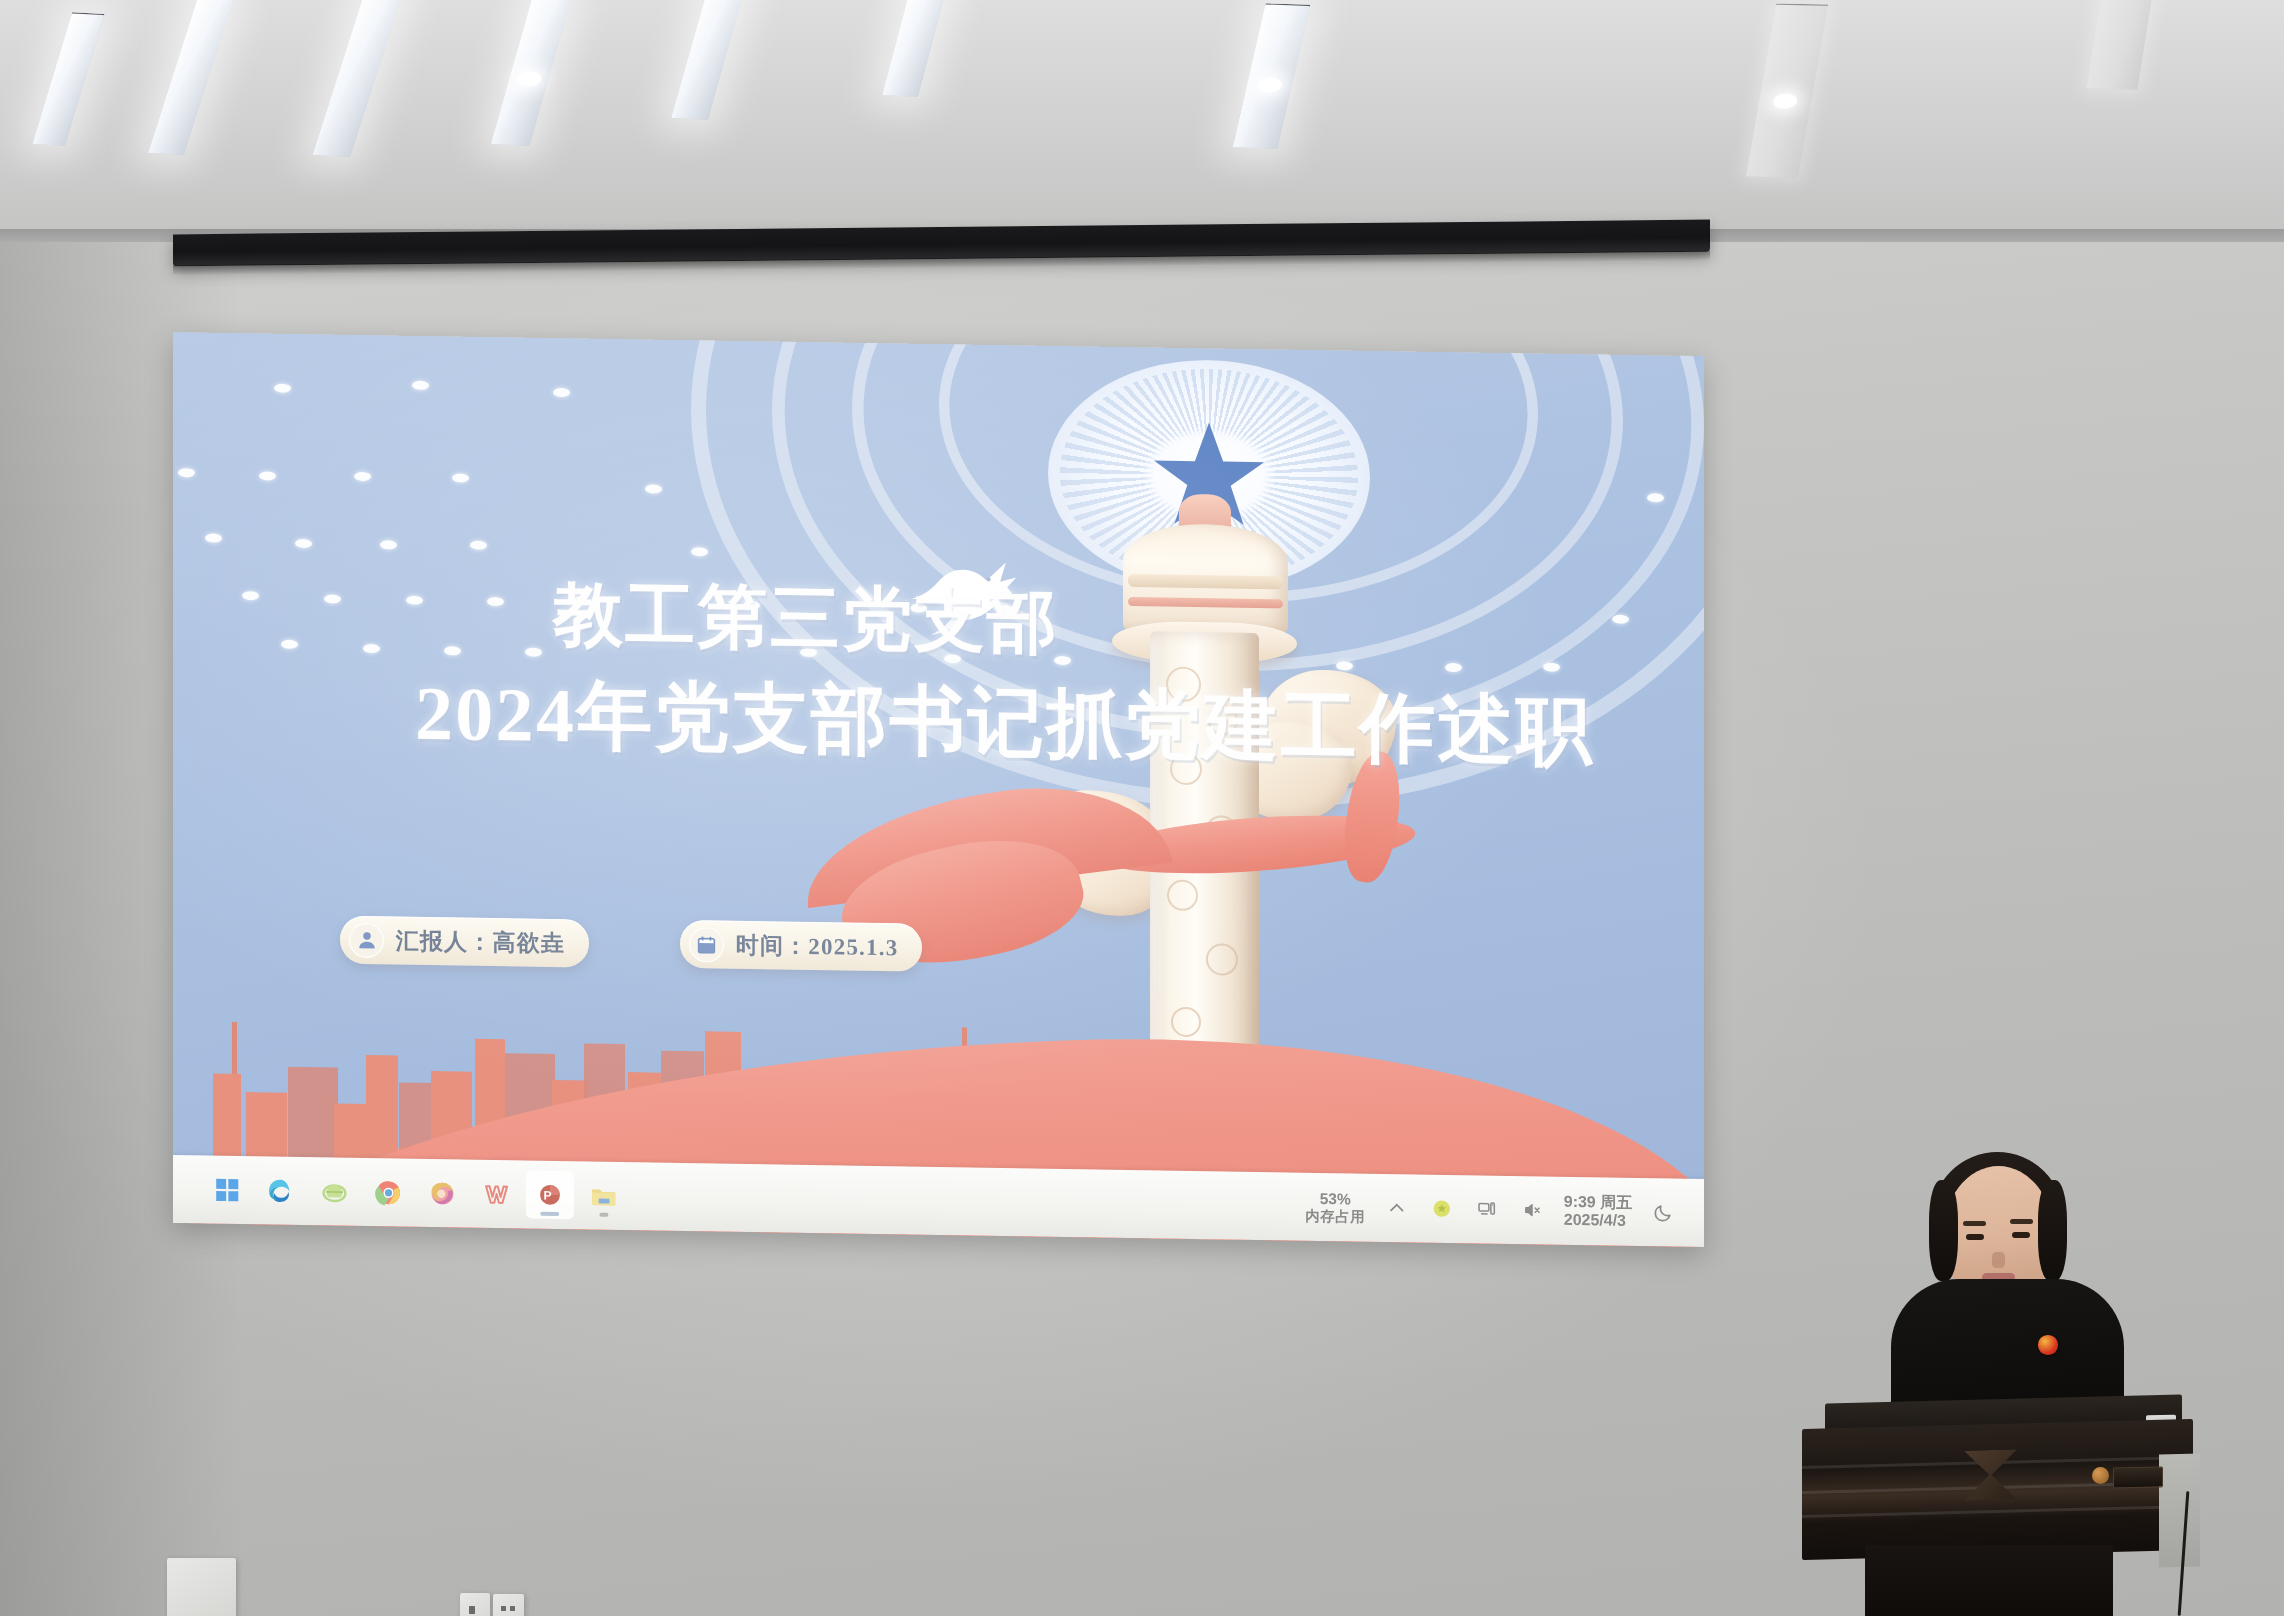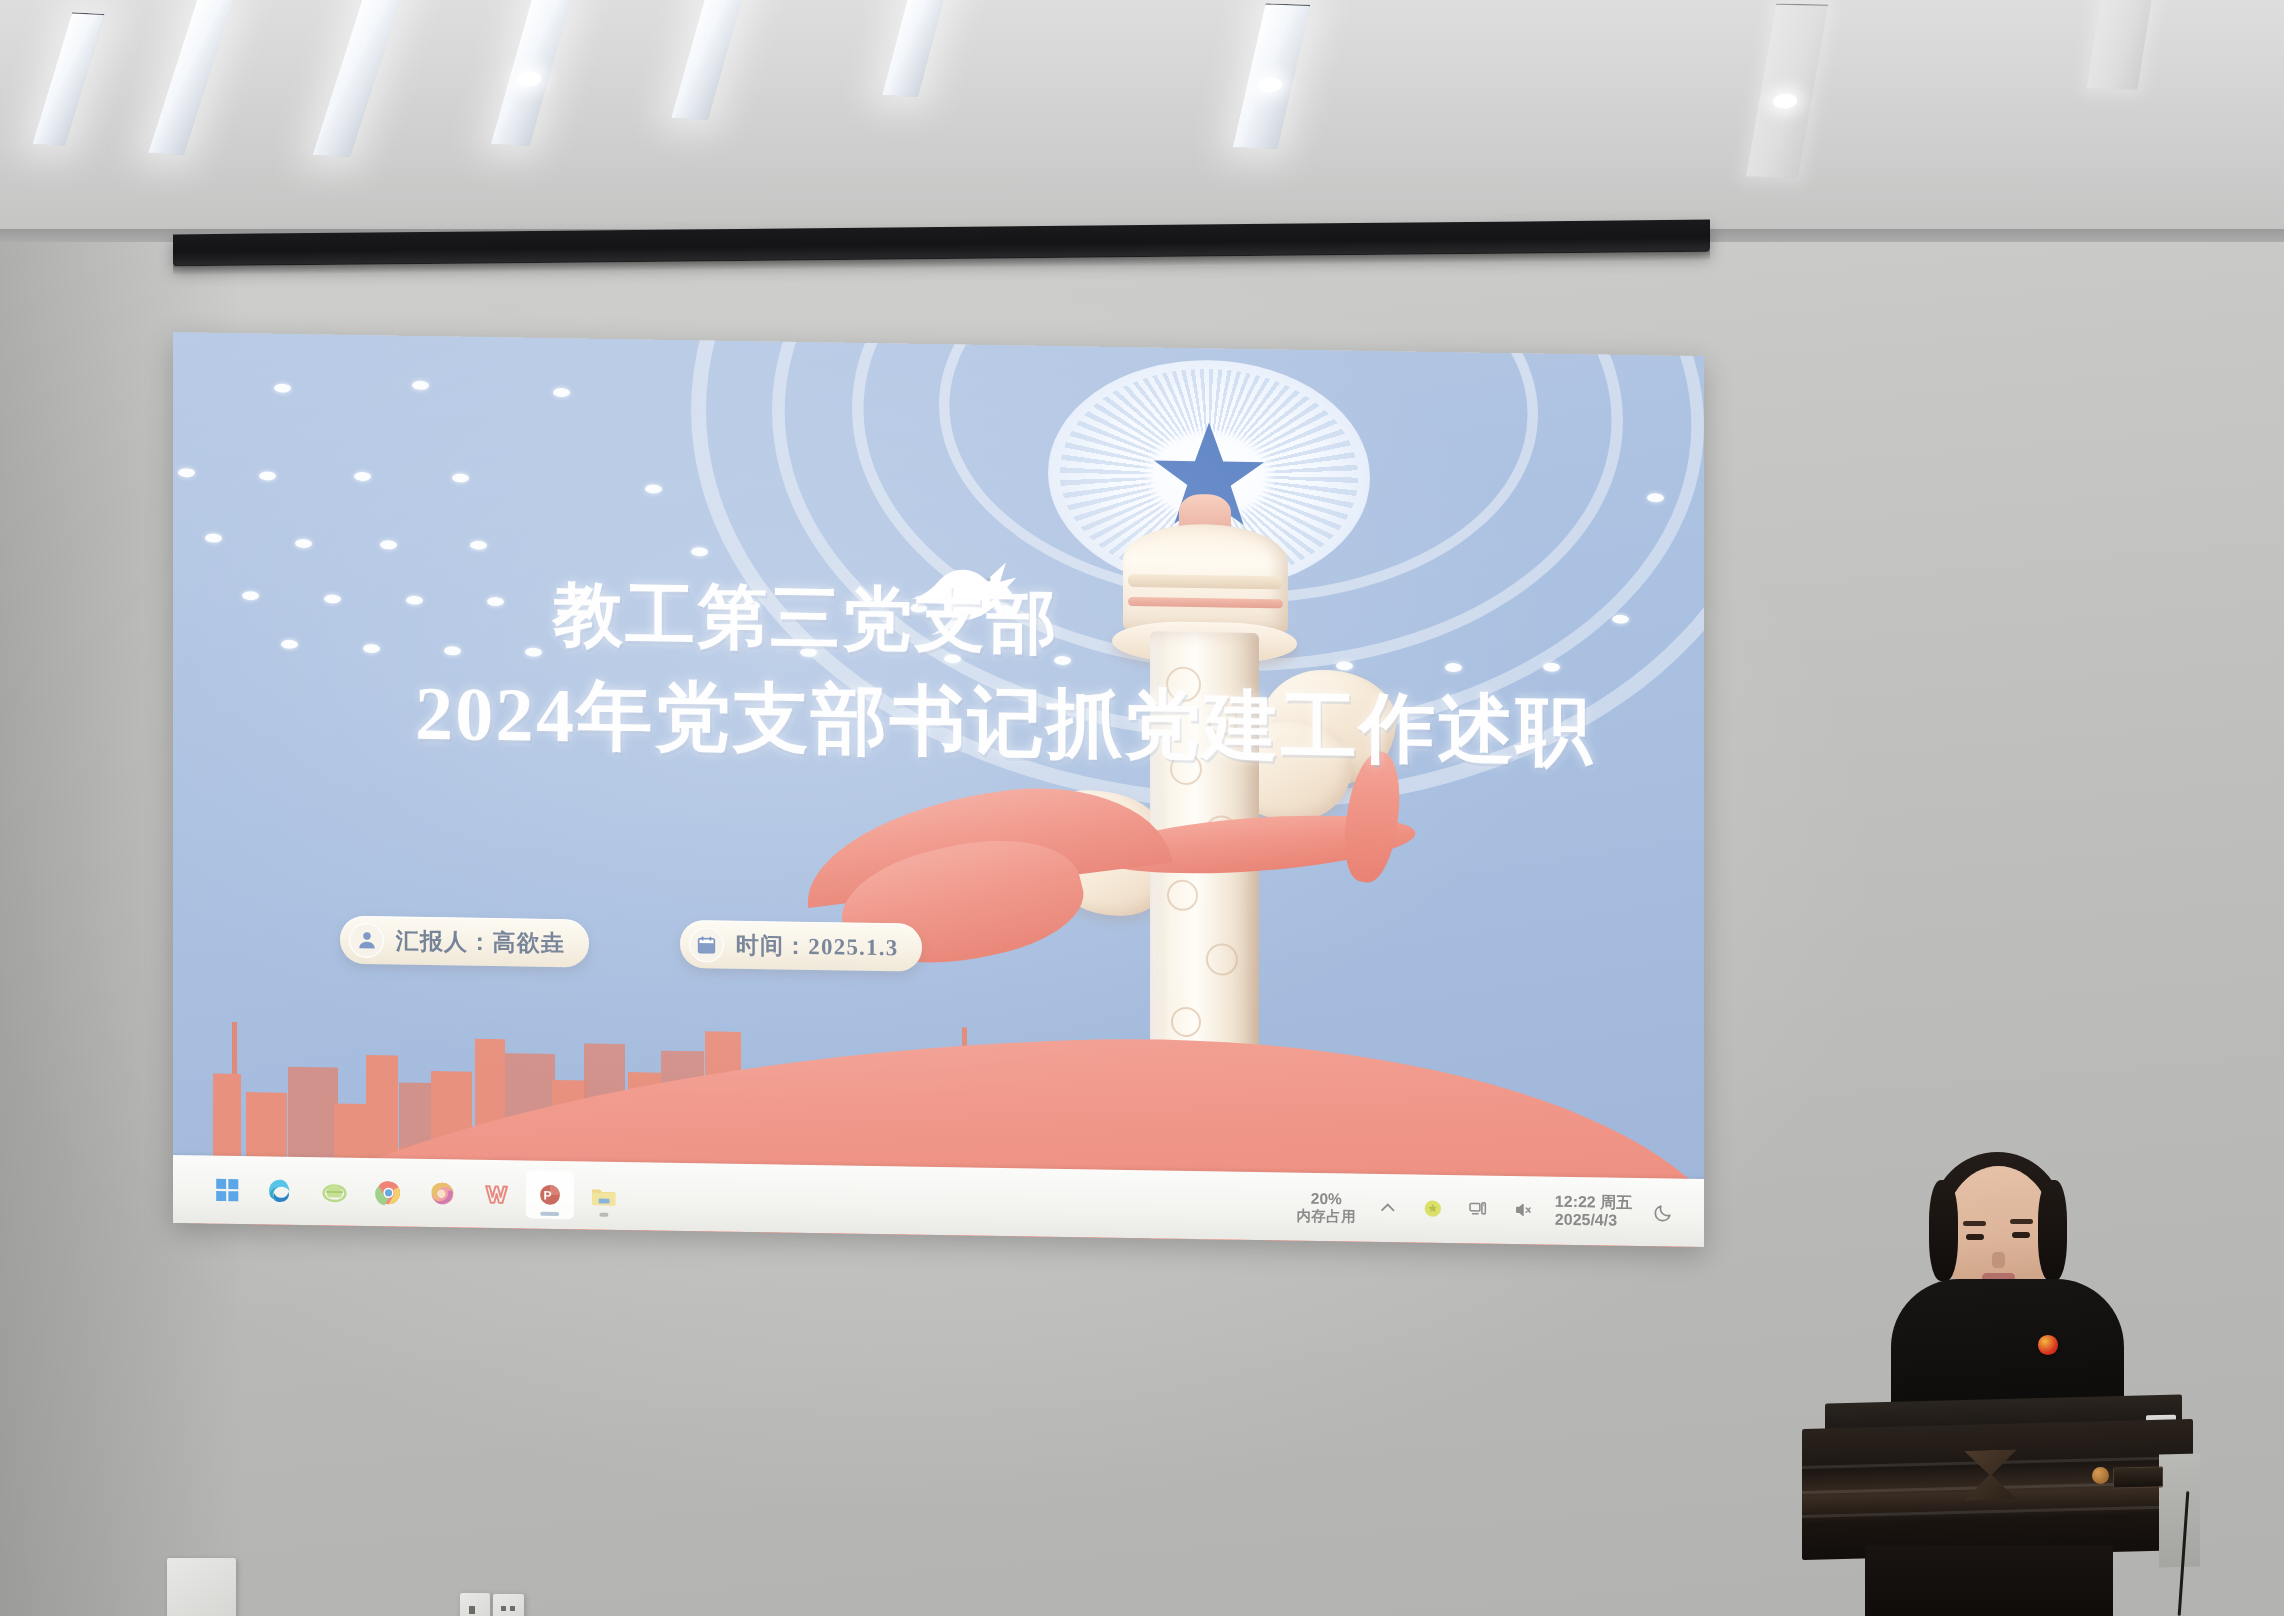--- a/index.html
+++ b/index.html
@@ -590,21 +590,21 @@
             <path d="M5 13h13l4 4h21v22H5z" fill="#ecd98a"></path>
             <path d="M5 18h39v21H5z" fill="#f2e39e"></path>
             <rect x="16" y="28" width="18" height="8" rx="1.6" fill="#8ab4dd"></rect>
           </svg>
           <span class="ind"></span>
         </div>
       </div>
 
       <div id="tb-right">
         <div class="tb-mem">
-          <span>20%</span>
+          <span>53%</span>
           <span class="sub">内存占用</span>
         </div>
 
         <span class="tray-ico">
           <svg viewBox="0 0 24 24" width="19.6" height="19.6" fill="none" stroke="#8d8d8c" stroke-width="2.2" stroke-linecap="round">
             <path d="M5 15l7-7 7 7"></path>
           </svg>
         </span>
 
         <span class="tray-ico">
@@ -624,21 +624,21 @@
         </span>
 
         <span class="tray-ico">
           <svg viewBox="0 0 24 24" width="19.6" height="19.6" fill="none" stroke="#8d8d8c" stroke-width="1.9" stroke-linecap="round" stroke-linejoin="round">
             <path d="M3.5 9.2h3.2L11 5.5v13L6.7 14.8H3.5z" fill="#8d8d8c"></path>
             <path d="M15 9.5l4.6 5M19.6 9.5L15 14.5"></path>
           </svg>
         </span>
 
         <div class="tb-clock">
-          <span>12:22 周五</span>
+          <span>9:39 周五</span>
           <span>2025/4/3</span>
         </div>
 
         <span class="tray-ico">
           <svg viewBox="0 0 24 24" width="21" height="21" fill="none" stroke="#8d8d8c" stroke-width="2" stroke-linejoin="round">
             <path d="M19.2 14.6A8 8 0 0 1 9 4.4a8.4 8.4 0 1 0 10.2 10.2z"></path>
           </svg>
         </span>
       </div>
     </div>

